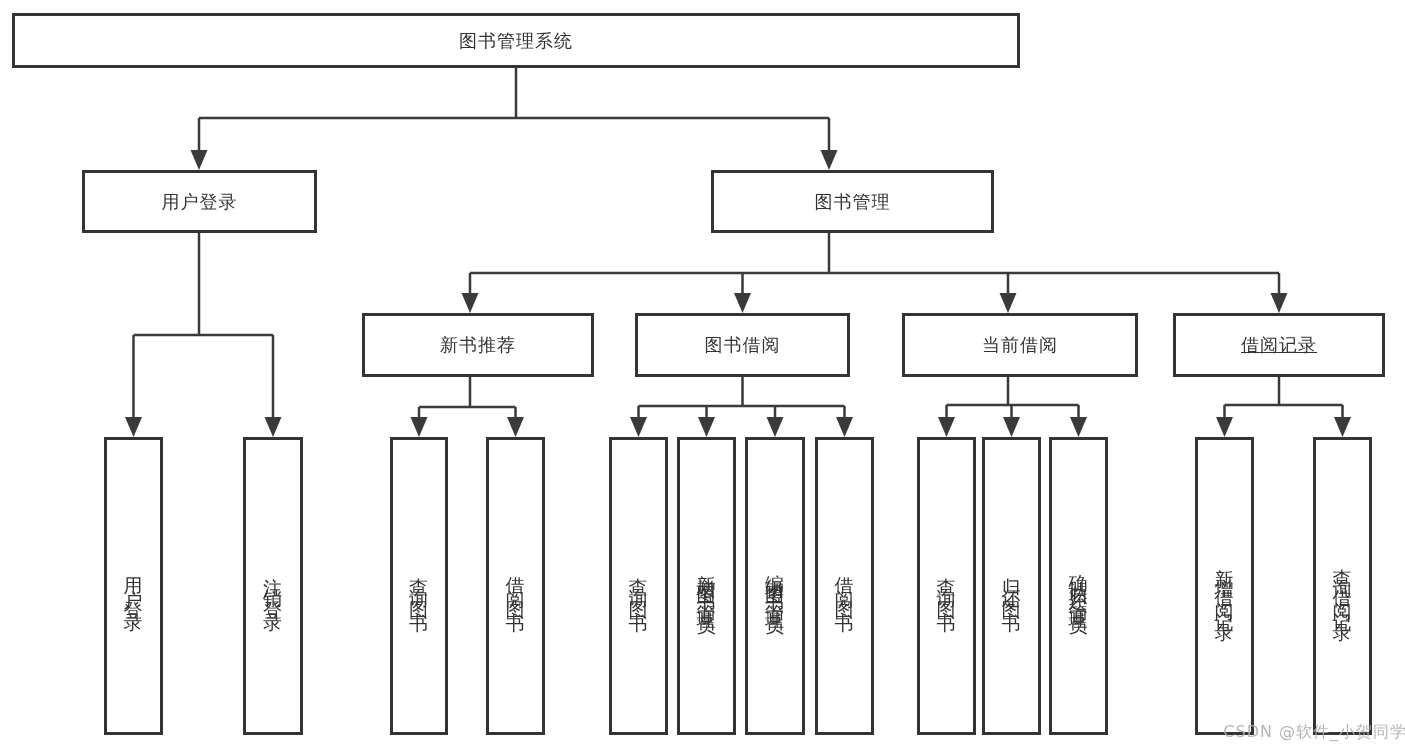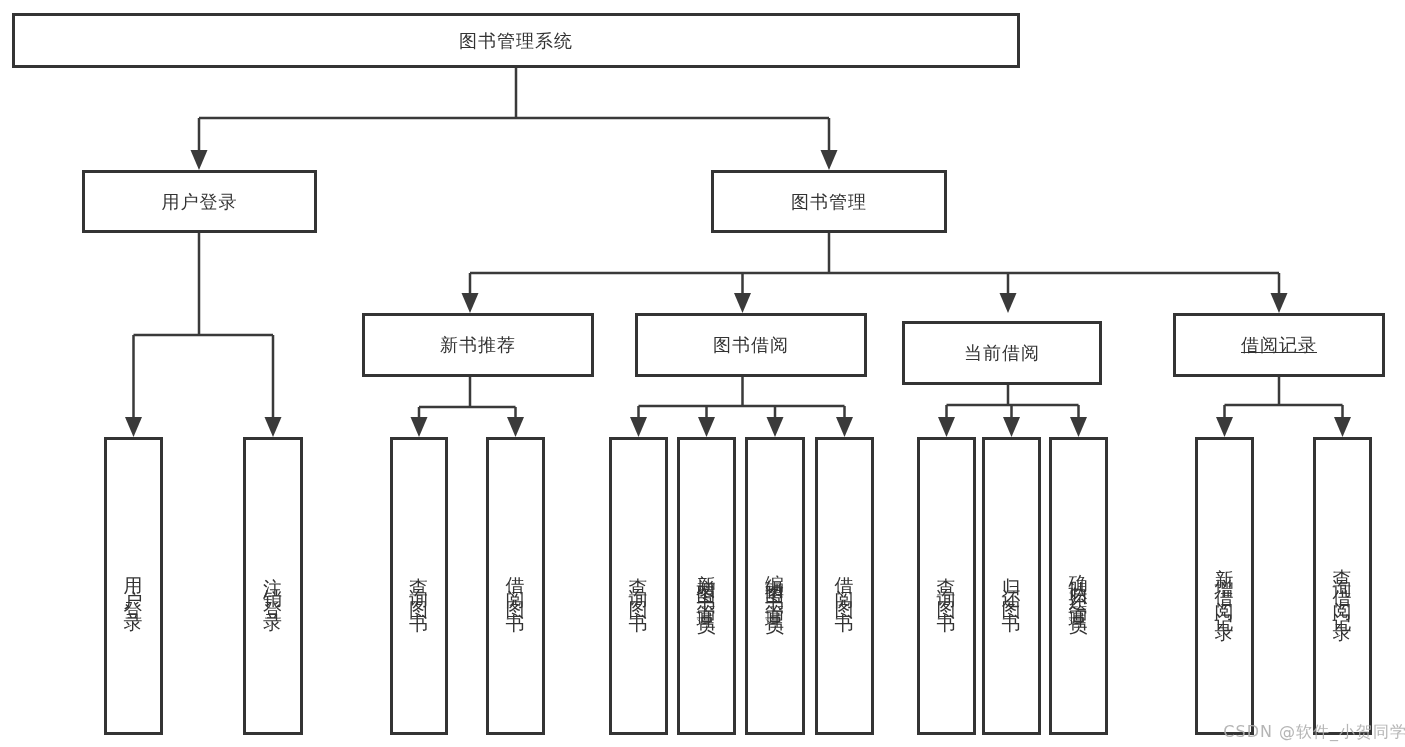--- a/index.html
+++ b/index.html
@@ -97,25 +97,25 @@
       <polygon points="1003,417 1020,417 1011.5,437"></polygon>
       <polygon points="1070,417 1087,417 1078.5,437"></polygon>
       <polygon points="1216,417 1233,417 1224.5,437"></polygon>
       <polygon points="1334,417 1351,417 1342.5,437"></polygon>
     </g>
   </svg>
 
   <div class="node h" style="left:12px; top:13px; width:1008px; height:55px;">图书管理系统</div>
 
   <div class="node h" style="left:82px; top:170px; width:235px; height:63px;">用户登录</div>
-  <div class="node h" style="left:711px; top:170px; width:236px; height:63px;">图书管理</div>
+  <div class="node h" style="left:711px; top:170px; width:283px; height:63px;">图书管理</div>
 
   <div class="node h" style="left:362px; top:313px; width:232px; height:64px;">新书推荐</div>
-  <div class="node h" style="left:635px; top:313px; width:232px; height:64px;">图书借阅</div>
-  <div class="node h" style="left:902px; top:321px; width:200px; height:64px;">当前借阅</div>
+  <div class="node h" style="left:635px; top:313px; width:215px; height:64px;">图书借阅</div>
+  <div class="node h" style="left:902px; top:313px; width:236px; height:64px;">当前借阅</div>
   <div class="node h" style="left:1173px; top:313px; width:212px; height:64px;text-decoration:underline;">借阅记录</div>
 
   <div class="node v" style="left:104px; width:59px;">用户登录</div>
   <div class="node v" style="left:243px; width:60px;">注销登录</div>
 
   <div class="node v" style="left:390px; width:58px;">查询图书</div>
   <div class="node v" style="left:486px; width:59px;">借阅图书</div>
 
   <div class="node v" style="left:609px; width:59px;">查询图书</div>
   <div class="node v long" style="left:677px; width:59px;">新增图书（管理员）</div>

